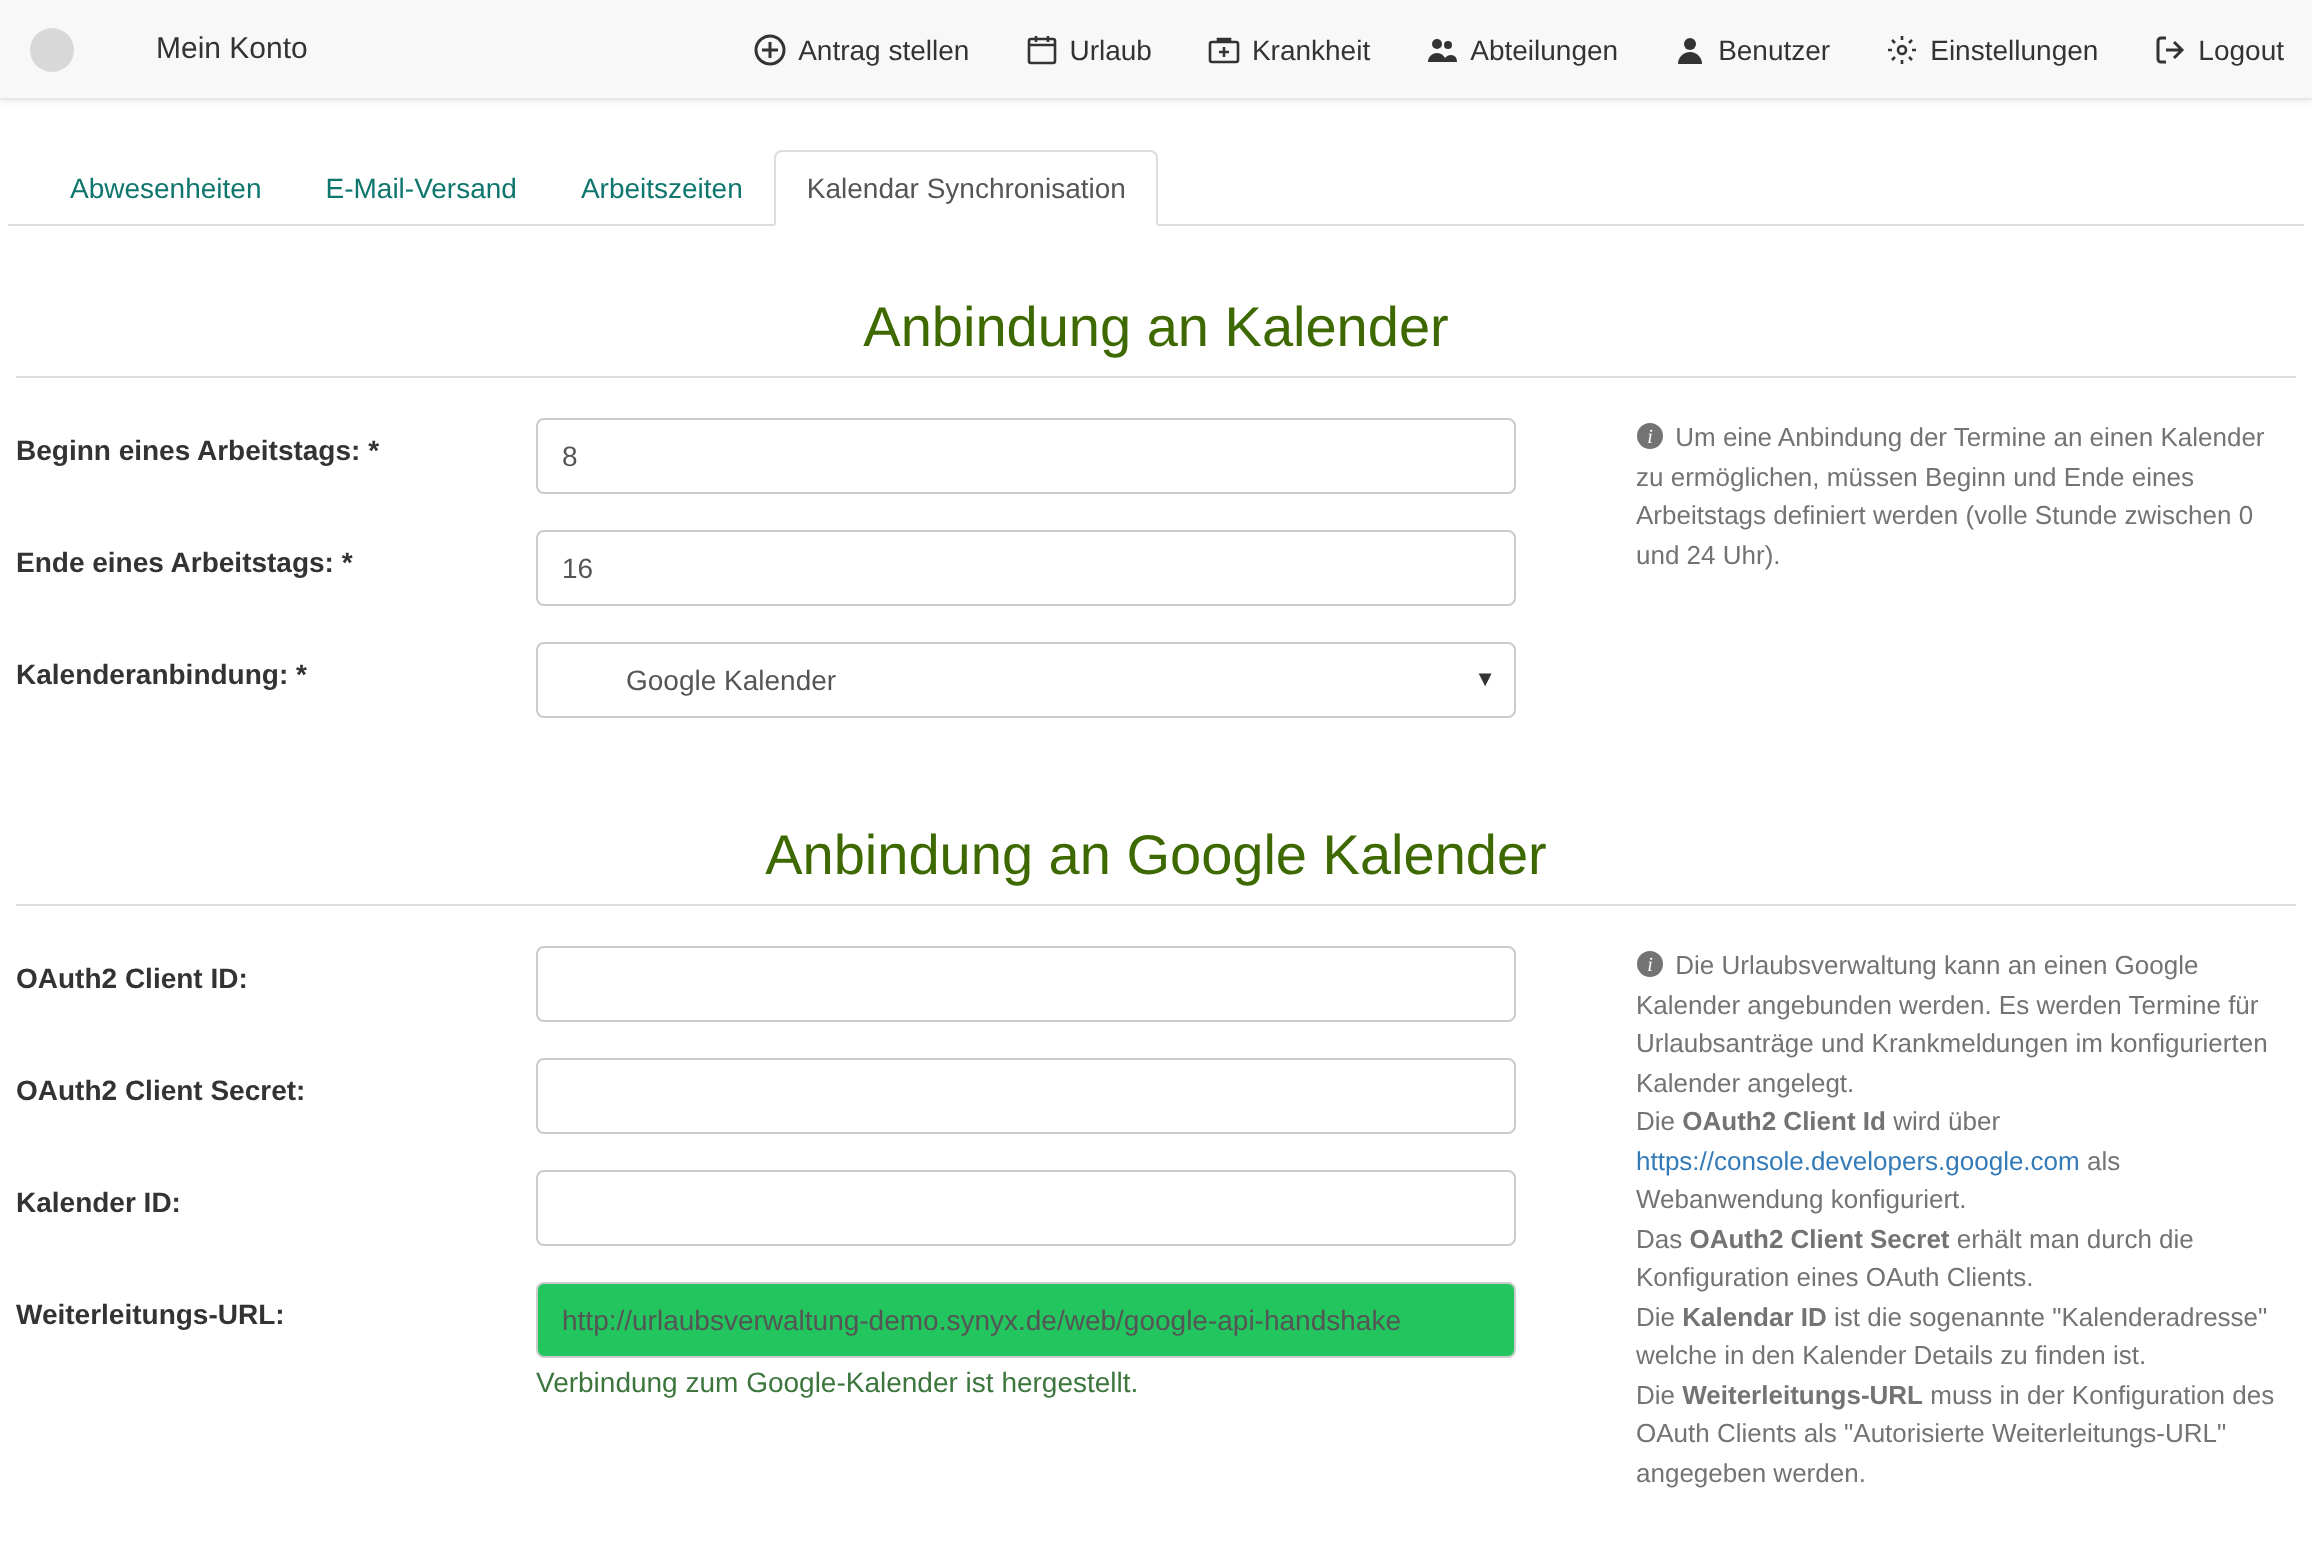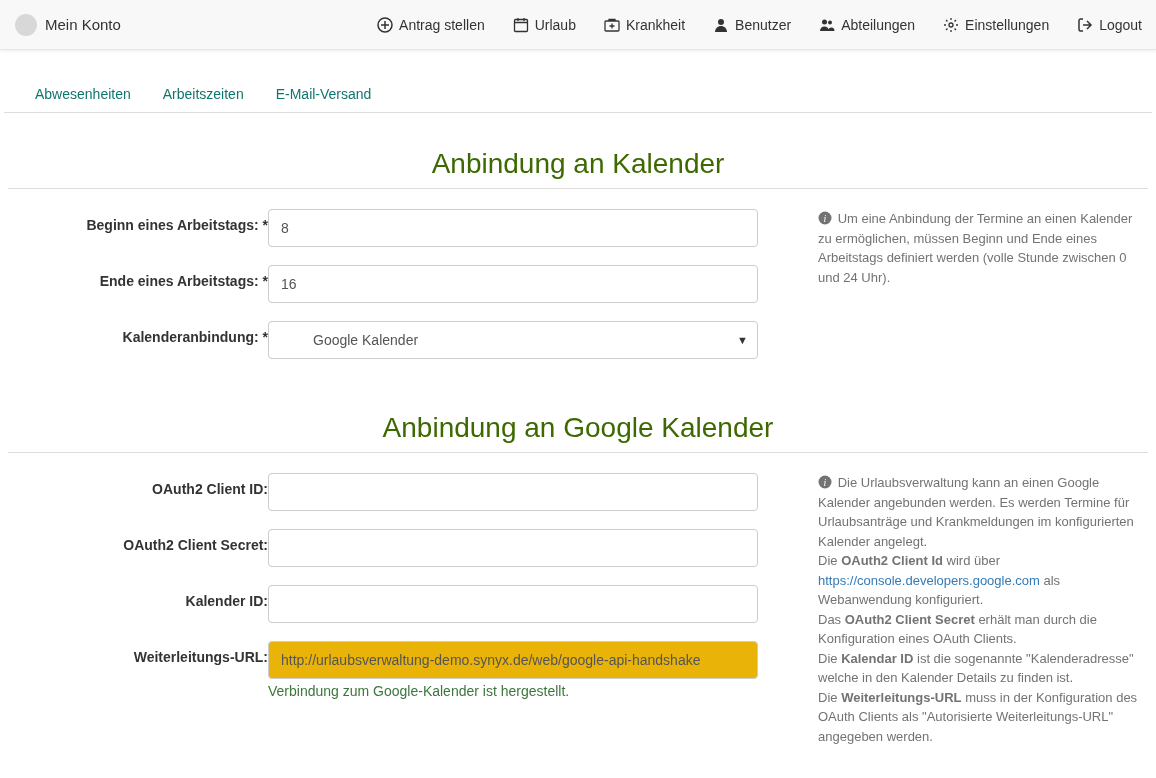--- a/index.html
+++ b/index.html
@@ -19,20 +19,21 @@
       justify-content: space-between;
       align-items: center;
     }
     .navbar-brand {
       display: flex;
       align-items: center;
       padding: 0 15px;
       color: #333;
       font-size: 15px;
       cursor: pointer;
+      gap: 33px;
     }
     .avatar {
       width: 22px;
       height: 22px;
       border-radius: 50%;
       background: #d8d8d8;
       margin-right: 8px;
       display: inline-block;
     }
     .nav-right {
@@ -90,39 +91,38 @@
       width: 100%;
       display: flex;
       align-items: flex-start;
       margin-bottom: 18px;
     }
     .form-label {
       width: 260px;
       font-size: 14px;
       font-weight: bold;
       padding-top: 8px;
-      text-align: right;
     }
     .form-control-wrap {
       flex: 1;
       max-width: 490px;
     }
     .form-control {
       display: block;
       width: 100%;
       padding: 8px 12px;
       font-size: 14px;
       line-height: 1.42857143;
       color: #555;
       background-color: #fff;
       border: 1px solid #ccc;
       border-radius: 4px;
     }
     .form-control.disabled {
-      background: #eab308;
+      background: #22c55e;
       color: #555;
     }
     .select-wrap {
       position: relative;
     }
     .select-wrap .form-control {
       cursor: pointer;
       appearance: none;
       padding-left: 44px;
       -webkit-appearance: none;
@@ -191,55 +191,56 @@
     </div>
     <div class="nav-item">
       <svg class="nav-icon" viewBox="0 0 16 16">
           <rect x="1" y="4" width="14" height="10" rx="1" fill="none" stroke="currentColor" stroke-width="1.3"></rect>
           <path d="M5 4V2.5h6V4M8 6.5v5M5.5 9h5" stroke="currentColor" stroke-width="1.3"></path>
         </svg>
       <span>Krankheit</span>
     </div>
     <div class="nav-item">
       <svg class="nav-icon" viewBox="0 0 16 16">
-          <circle cx="8" cy="5" r="3" fill="currentColor"></circle>
-          <path d="M2 15c0-3.3 2.7-6 6-6s6 2.7 6 6" fill="currentColor"></path>
-        </svg>
-      <span>Benutzer</span>
-    </div>
-    <div class="nav-item">
-      <svg class="nav-icon" viewBox="0 0 16 16">
           <circle cx="5.5" cy="5" r="2.5" fill="currentColor"></circle>
           <circle cx="11" cy="5.5" r="2" fill="currentColor"></circle>
           <path d="M1 14c0-2.5 2-4.5 4.5-4.5S10 11.5 10 14M9 14c0-2 1.5-3.5 3.5-3.5S15.5 12 15.5 14" fill="currentColor"></path>
         </svg>
       <span>Abteilungen</span>
     </div>
     <div class="nav-item">
       <svg class="nav-icon" viewBox="0 0 16 16">
+          <circle cx="8" cy="5" r="3" fill="currentColor"></circle>
+          <path d="M2 15c0-3.3 2.7-6 6-6s6 2.7 6 6" fill="currentColor"></path>
+        </svg>
+      <span>Benutzer</span>
+    </div>
+    <div class="nav-item">
+      <svg class="nav-icon" viewBox="0 0 16 16">
           <circle cx="8" cy="8" r="2" fill="none" stroke="currentColor" stroke-width="1.3"></circle>
           <path d="M8 1v2M8 13v2M1 8h2M13 8h2M3 3l1.5 1.5M11.5 11.5L13 13M3 13l1.5-1.5M11.5 4.5L13 3" stroke="currentColor" stroke-width="1.3"></path>
         </svg>
       <span>Einstellungen</span>
     </div>
     <div class="nav-item">
       <svg class="nav-icon" viewBox="0 0 16 16">
           <path d="M6 2H3.5C2.7 2 2 2.7 2 3.5v9c0 .8.7 1.5 1.5 1.5H6M10 4l4 4-4 4M14 8H6" fill="none" stroke="currentColor" stroke-width="1.5"></path>
         </svg>
       <span>Logout</span>
     </div>
   </div>
 </div>
 
 <div class="container">
 
   <div class="tabs">
     <div class="tab">Abwesenheiten</div>
+    <div class="tab">E-Mail-Versand</div>
     <div class="tab">Arbeitszeiten</div>
-    <div class="tab">E-Mail-Versand</div>
+    <div class="tab active">Kalendar Synchronisation</div>
   </div>
 
   <h2 class="section-title">Anbindung an Kalender</h2>
 
   <div class="form-section">
     <div class="form-left">
       <div class="form-group">
         <label class="form-label">Beginn eines Arbeitstags: *</label>
         <div class="form-control-wrap">
           <input class="form-control" value="8" style="">

